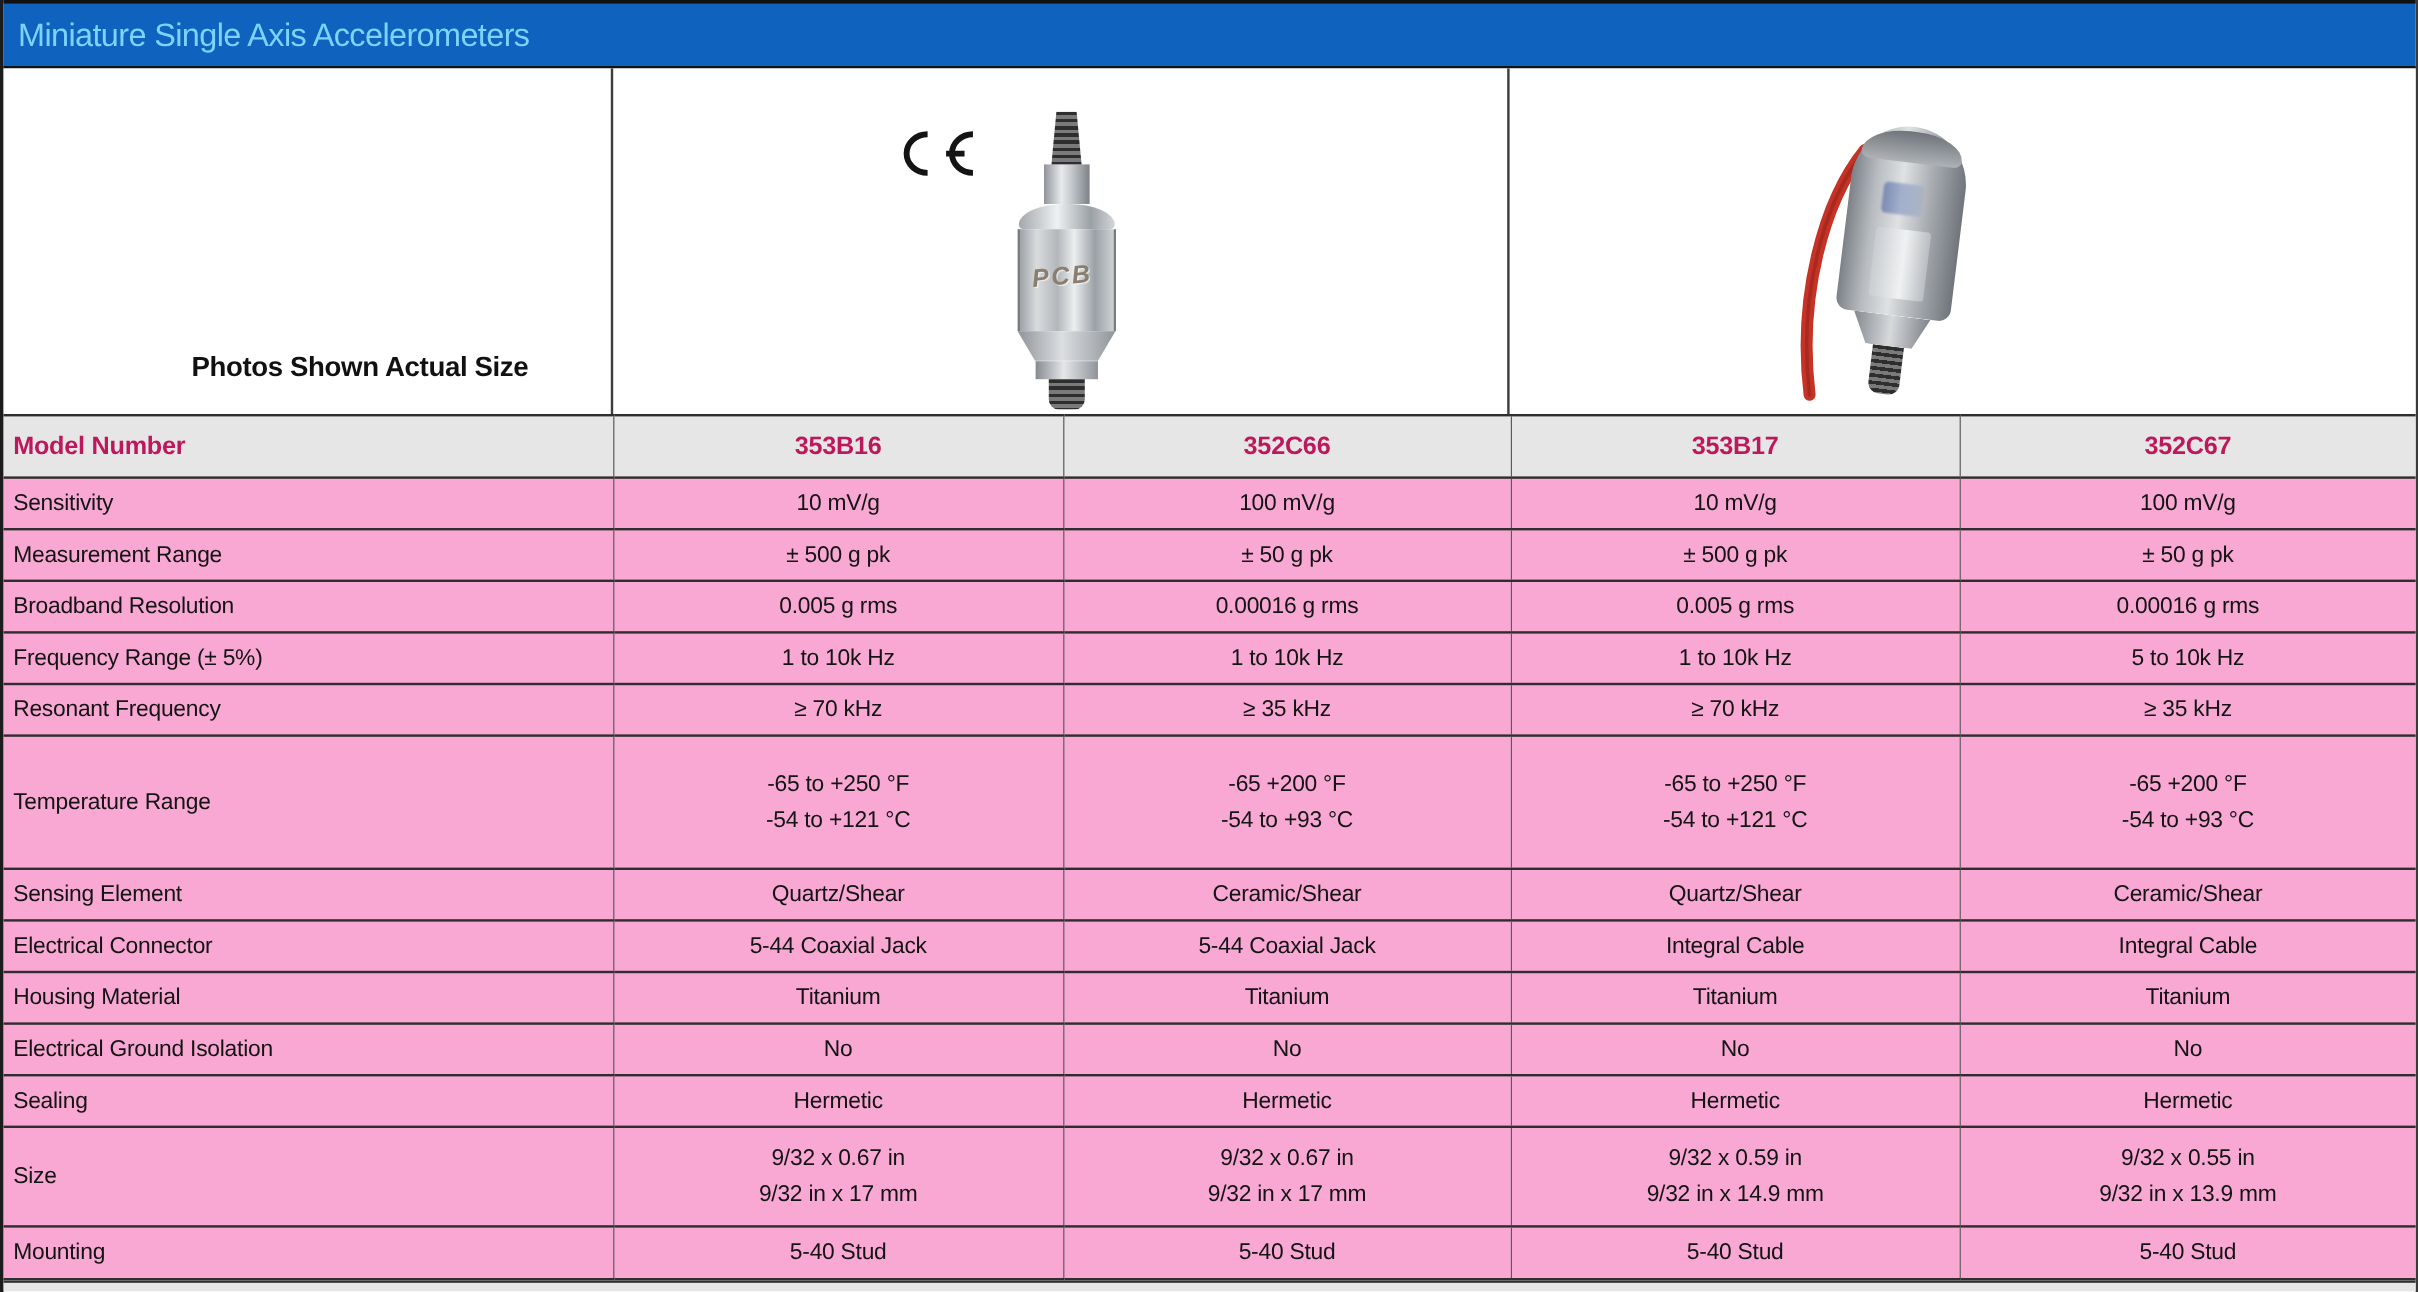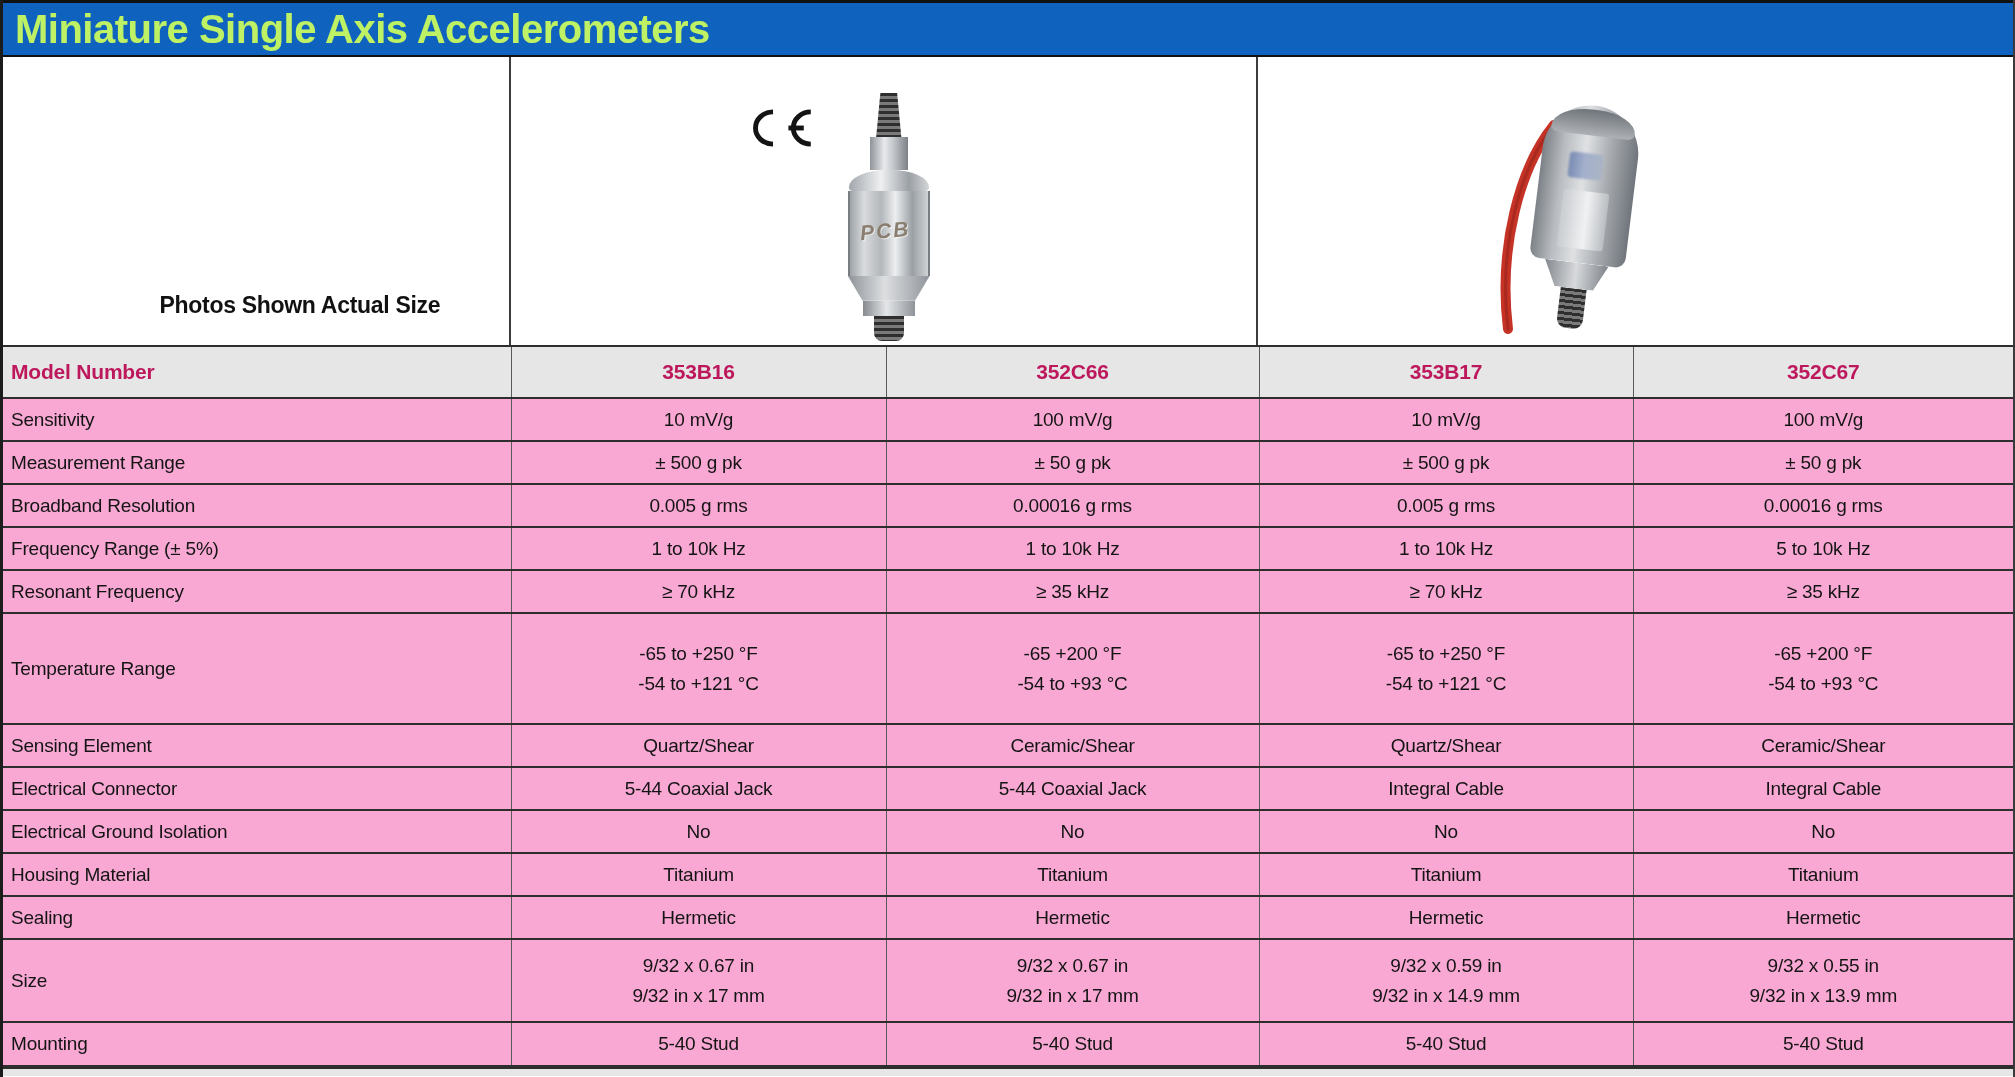--- a/index.html
+++ b/index.html
@@ -3,21 +3,21 @@
 <meta charset="utf-8">
 <style>
   * { margin:0; padding:0; box-sizing:border-box; }
   html,body { width:2015px; height:1077px; background:#fff; overflow:hidden;
               font-family:"Liberation Sans", sans-serif; }
   .page { width:2015px; height:1077px; border-left:3px solid #1c1c1c; border-right:2px solid #3a3a3a; }
 
   
   .title-bar { height:57px; background:#0f63be; border-top:3px solid #111;
                border-bottom:2px solid #111; display:flex; align-items:center; }
-  .title-bar h1 { color:#bef264; font-size:40px; font-weight:bold; letter-spacing:-0.5px; padding-left:12px; }
+  .title-bar h1 { color:#7dd3fc; font-size:27px; font-weight:normal; letter-spacing:-0.5px; padding-left:12px; }
 
   
   .photo-row { height:288px; display:flex; background:#fff; }
   .photo-cell { position:relative; height:100%; }
   .pc-a { width:508px; border-right:2px solid #3c3c3c; display:flex; align-items:flex-end;justify-content:center; }
   .pc-a .caption { font-size:23px; font-weight:bold; color:#111; padding:0 0 26px 88px; letter-spacing:-0.3px; }
   .pc-b { width:748px; border-right:2px solid #3c3c3c; }
   .pc-c { width:755px; }
 
   .ce { position:absolute; left:234px; top:46px; width:70px; height:50px; }
@@ -209,33 +209,33 @@
 
       <tr class="r">
         <td class="lbl">Electrical Connector</td>
         <td class="val">5-44 Coaxial Jack</td>
         <td class="val">5-44 Coaxial Jack</td>
         <td class="val">Integral Cable</td>
         <td class="val">Integral Cable</td>
       </tr>
 
       <tr class="r">
+        <td class="lbl">Housing Material</td>
+        <td class="val">Titanium</td>
+        <td class="val">Titanium</td>
+        <td class="val">Titanium</td>
+        <td class="val">Titanium</td>
+      </tr>
+
+      <tr class="r">
         <td class="lbl">Electrical Ground Isolation</td>
         <td class="val">No</td>
         <td class="val">No</td>
         <td class="val">No</td>
         <td class="val">No</td>
-      </tr>
-
-      <tr class="r">
-        <td class="lbl">Housing Material</td>
-        <td class="val">Titanium</td>
-        <td class="val">Titanium</td>
-        <td class="val">Titanium</td>
-        <td class="val">Titanium</td>
       </tr>
 
       <tr class="r">
         <td class="lbl">Sealing</td>
         <td class="val">Hermetic</td>
         <td class="val">Hermetic</td>
         <td class="val">Hermetic</td>
         <td class="val">Hermetic</td>
       </tr>
 

